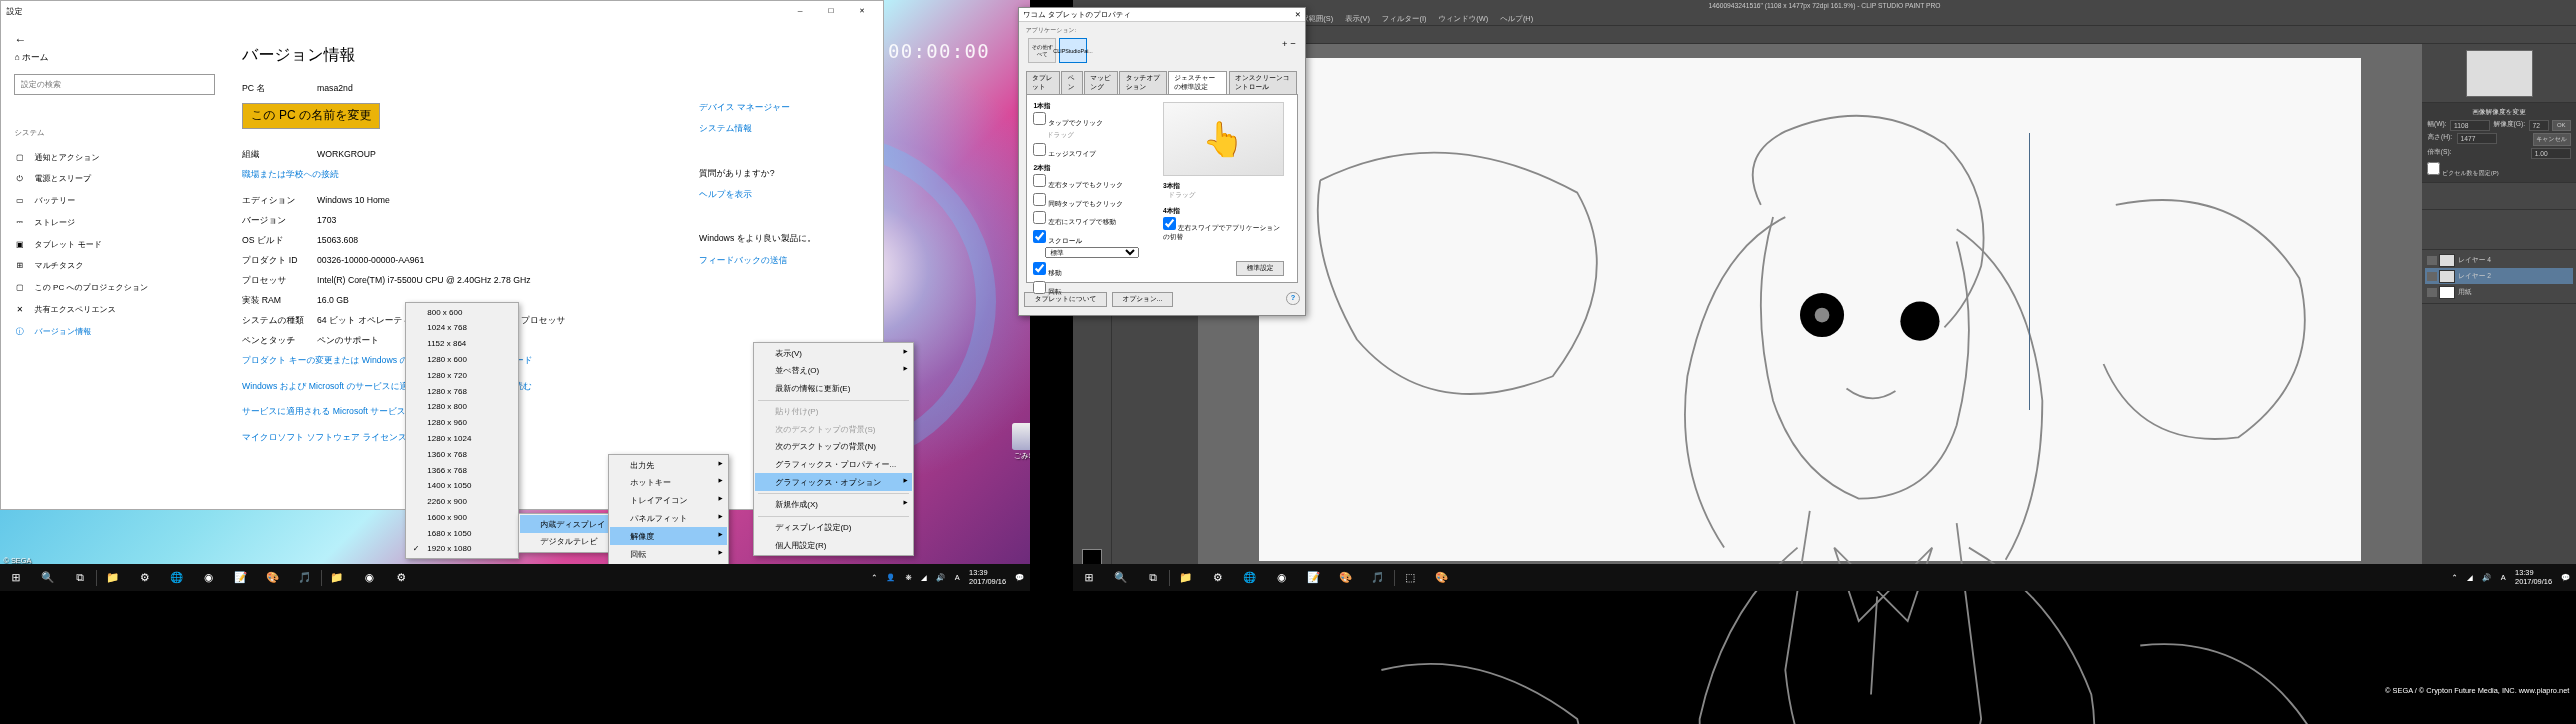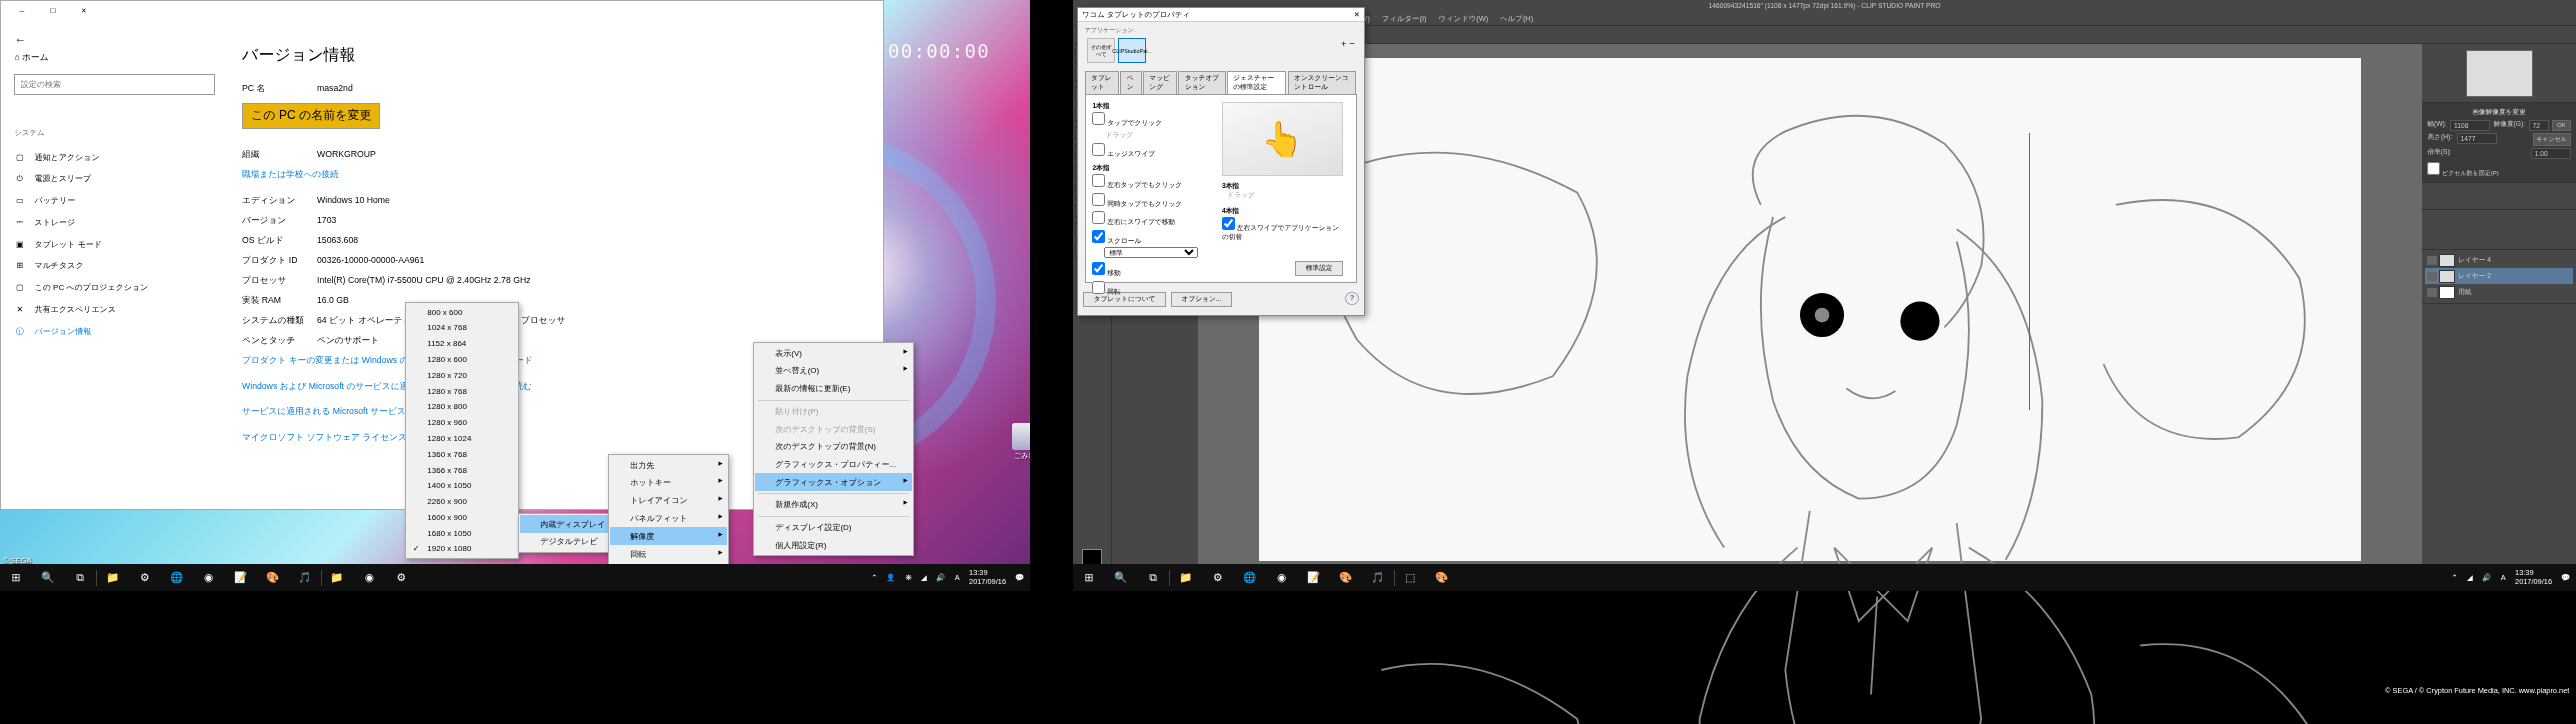--- a/index.html
+++ b/index.html
@@ -83,21 +83,21 @@
 .layer-thumb { width: 16px; height: 13.4px; background: #ddd; border: 0.7px solid #333; }
 
 
 .sketch { position: absolute; inset: 0; }
 .sketch path { stroke: #888; stroke-width: 1.5; fill: none; }
 
 
 .ruler-line { position: absolute; right: 30%; top: 15%; width: 1.3px; height: 55%; background: #4a6a8a; }
 
 
-.wacom-dialog { position: absolute; left: 1077px; top: 6.7px; width: 288px; height: 309px; background: #f0f0f0; border: 0.7px solid #888; box-shadow: 2px 2px 6.7px rgba(0,0,0,0.4); font-size: 7.4px; z-index: 100; }
+.wacom-dialog { position: absolute; left: 1018px; top: 6.7px; width: 288px; height: 309px; background: #f0f0f0; border: 0.7px solid #888; box-shadow: 2px 2px 6.7px rgba(0,0,0,0.4); font-size: 7.4px; z-index: 100; }
 .wacom-title { height: 14.8px; background: #fff; border-bottom: 0.7px solid #ccc; padding: 2px 4px; font-size: 7.4px; display: flex; }
 .wacom-section { padding: 2.7px 6.7px; }
 .wacom-label { font-size: 6px; color: #555; }
 .wacom-apps { display: flex; gap: 2.7px; padding: 2.7px; }
 .app-icon { width: 28px; height: 25.5px; border: 0.7px solid #bbb; background: #e8e8e8; display: flex; align-items: center; justify-content: center; font-size: 5.4px; text-align: center; }
 .app-icon.active { border: 1.3px solid #0078d7; background: #d0e8ff; }
 .wacom-tabs { display: flex; border-bottom: 0.7px solid #999; font-size: 6.7px; }
 .wacom-tab { padding: 2px 5.4px; border: 0.7px solid #999; border-bottom: none; background: #e0e0e0; margin-right: 1.3px; }
 .wacom-tab.active { background: #fff; }
 .wacom-content { background: #fff; padding: 6.7px; height: 188px; border: 0.7px solid #999; border-top: none; position: relative; }
@@ -130,20 +130,21 @@
   </div>
 
   <div class="desk-icon" style="left:1000px; top:423px;">
     <div class="ico" style="background:linear-gradient(#eee,#aac);border-radius:2.7px;"></div>
     <div>ごみ箱</div>
   </div>
 </div>
 
 <div class="settings-window">
   <div class="settings-titlebar">
+    <span class="title">設定</span>
     <div class="win-controls">
       <div class="win-btn">─</div>
       <div class="win-btn">☐</div>
       <div class="win-btn close">✕</div>
     </div>
   </div>
 
   <div class="settings-nav">
     <div class="back-arrow">←</div>
     <div class="home-link">⌂ <span>ホーム</span></div>
@@ -235,20 +236,30 @@
       </div>
     <div class="link-text">プロダクト キーの変更または Windows のエディションをアップグレード</div>
     <div style="height:5.4px"></div>
     <div class="link-text">Windows および Microsoft のサービスに適用されるライセンス条項を読む</div>
     <div style="height:5.4px"></div>
     <div class="link-text">サービスに適用される Microsoft サービス規約を読む</div>
     <div style="height:5.4px"></div>
     <div class="link-text">マイクロソフト ソフトウェア ライセンス条項</div>
   </div>
 
+  <div class="settings-right">
+    <div class="link-text">デバイス マネージャー</div>
+    <div class="link-text">システム情報</div>
+    <div style="height:13.4px"></div>
+    <div>質問がありますか?</div>
+    <div class="link-text">ヘルプを表示</div>
+    <div style="height:13.4px"></div>
+    <div>Windows をより良い製品に。</div>
+    <div class="link-text">フィードバックの送信</div>
+  </div>
 </div>
 
 <div class="context-menu res-menu">
   <div class="menu-item">800 x 600</div>
   <div class="menu-item">1024 x 768</div>
   <div class="menu-item">1152 x 864</div>
   <div class="menu-item">1280 x 600</div>
   <div class="menu-item">1280 x 720</div>
   <div class="menu-item">1280 x 768</div>
   <div class="menu-item">1280 x 800</div>

